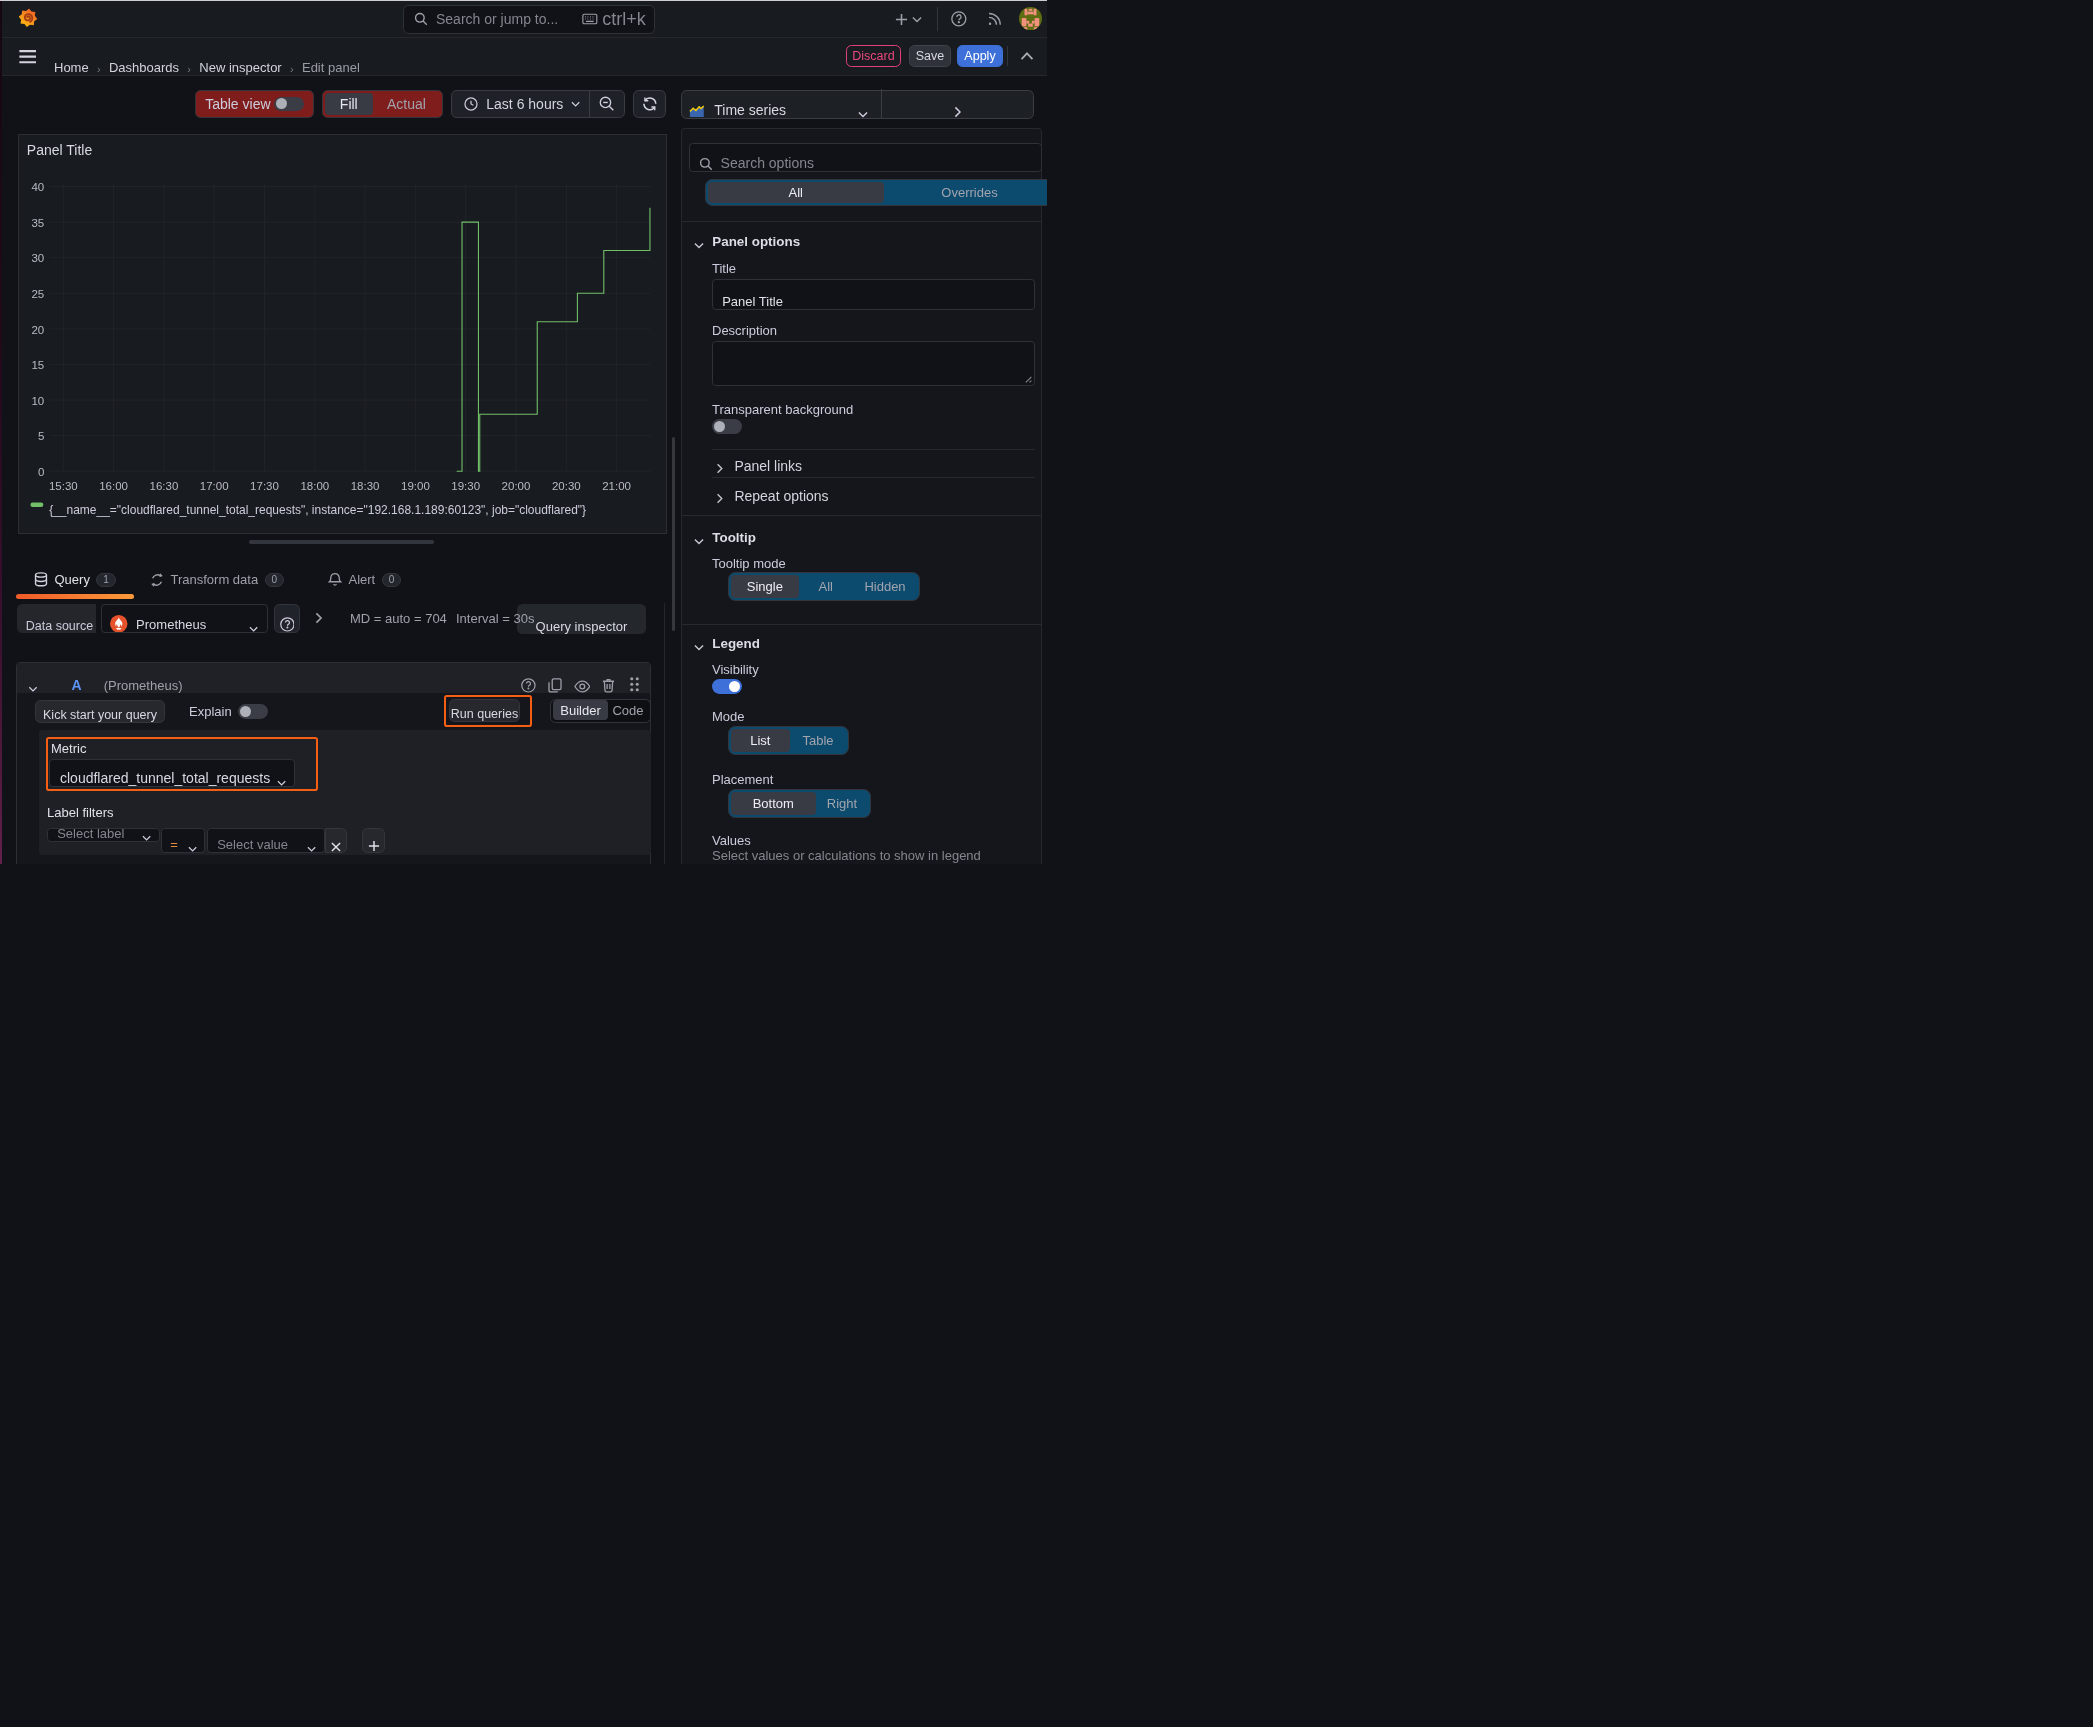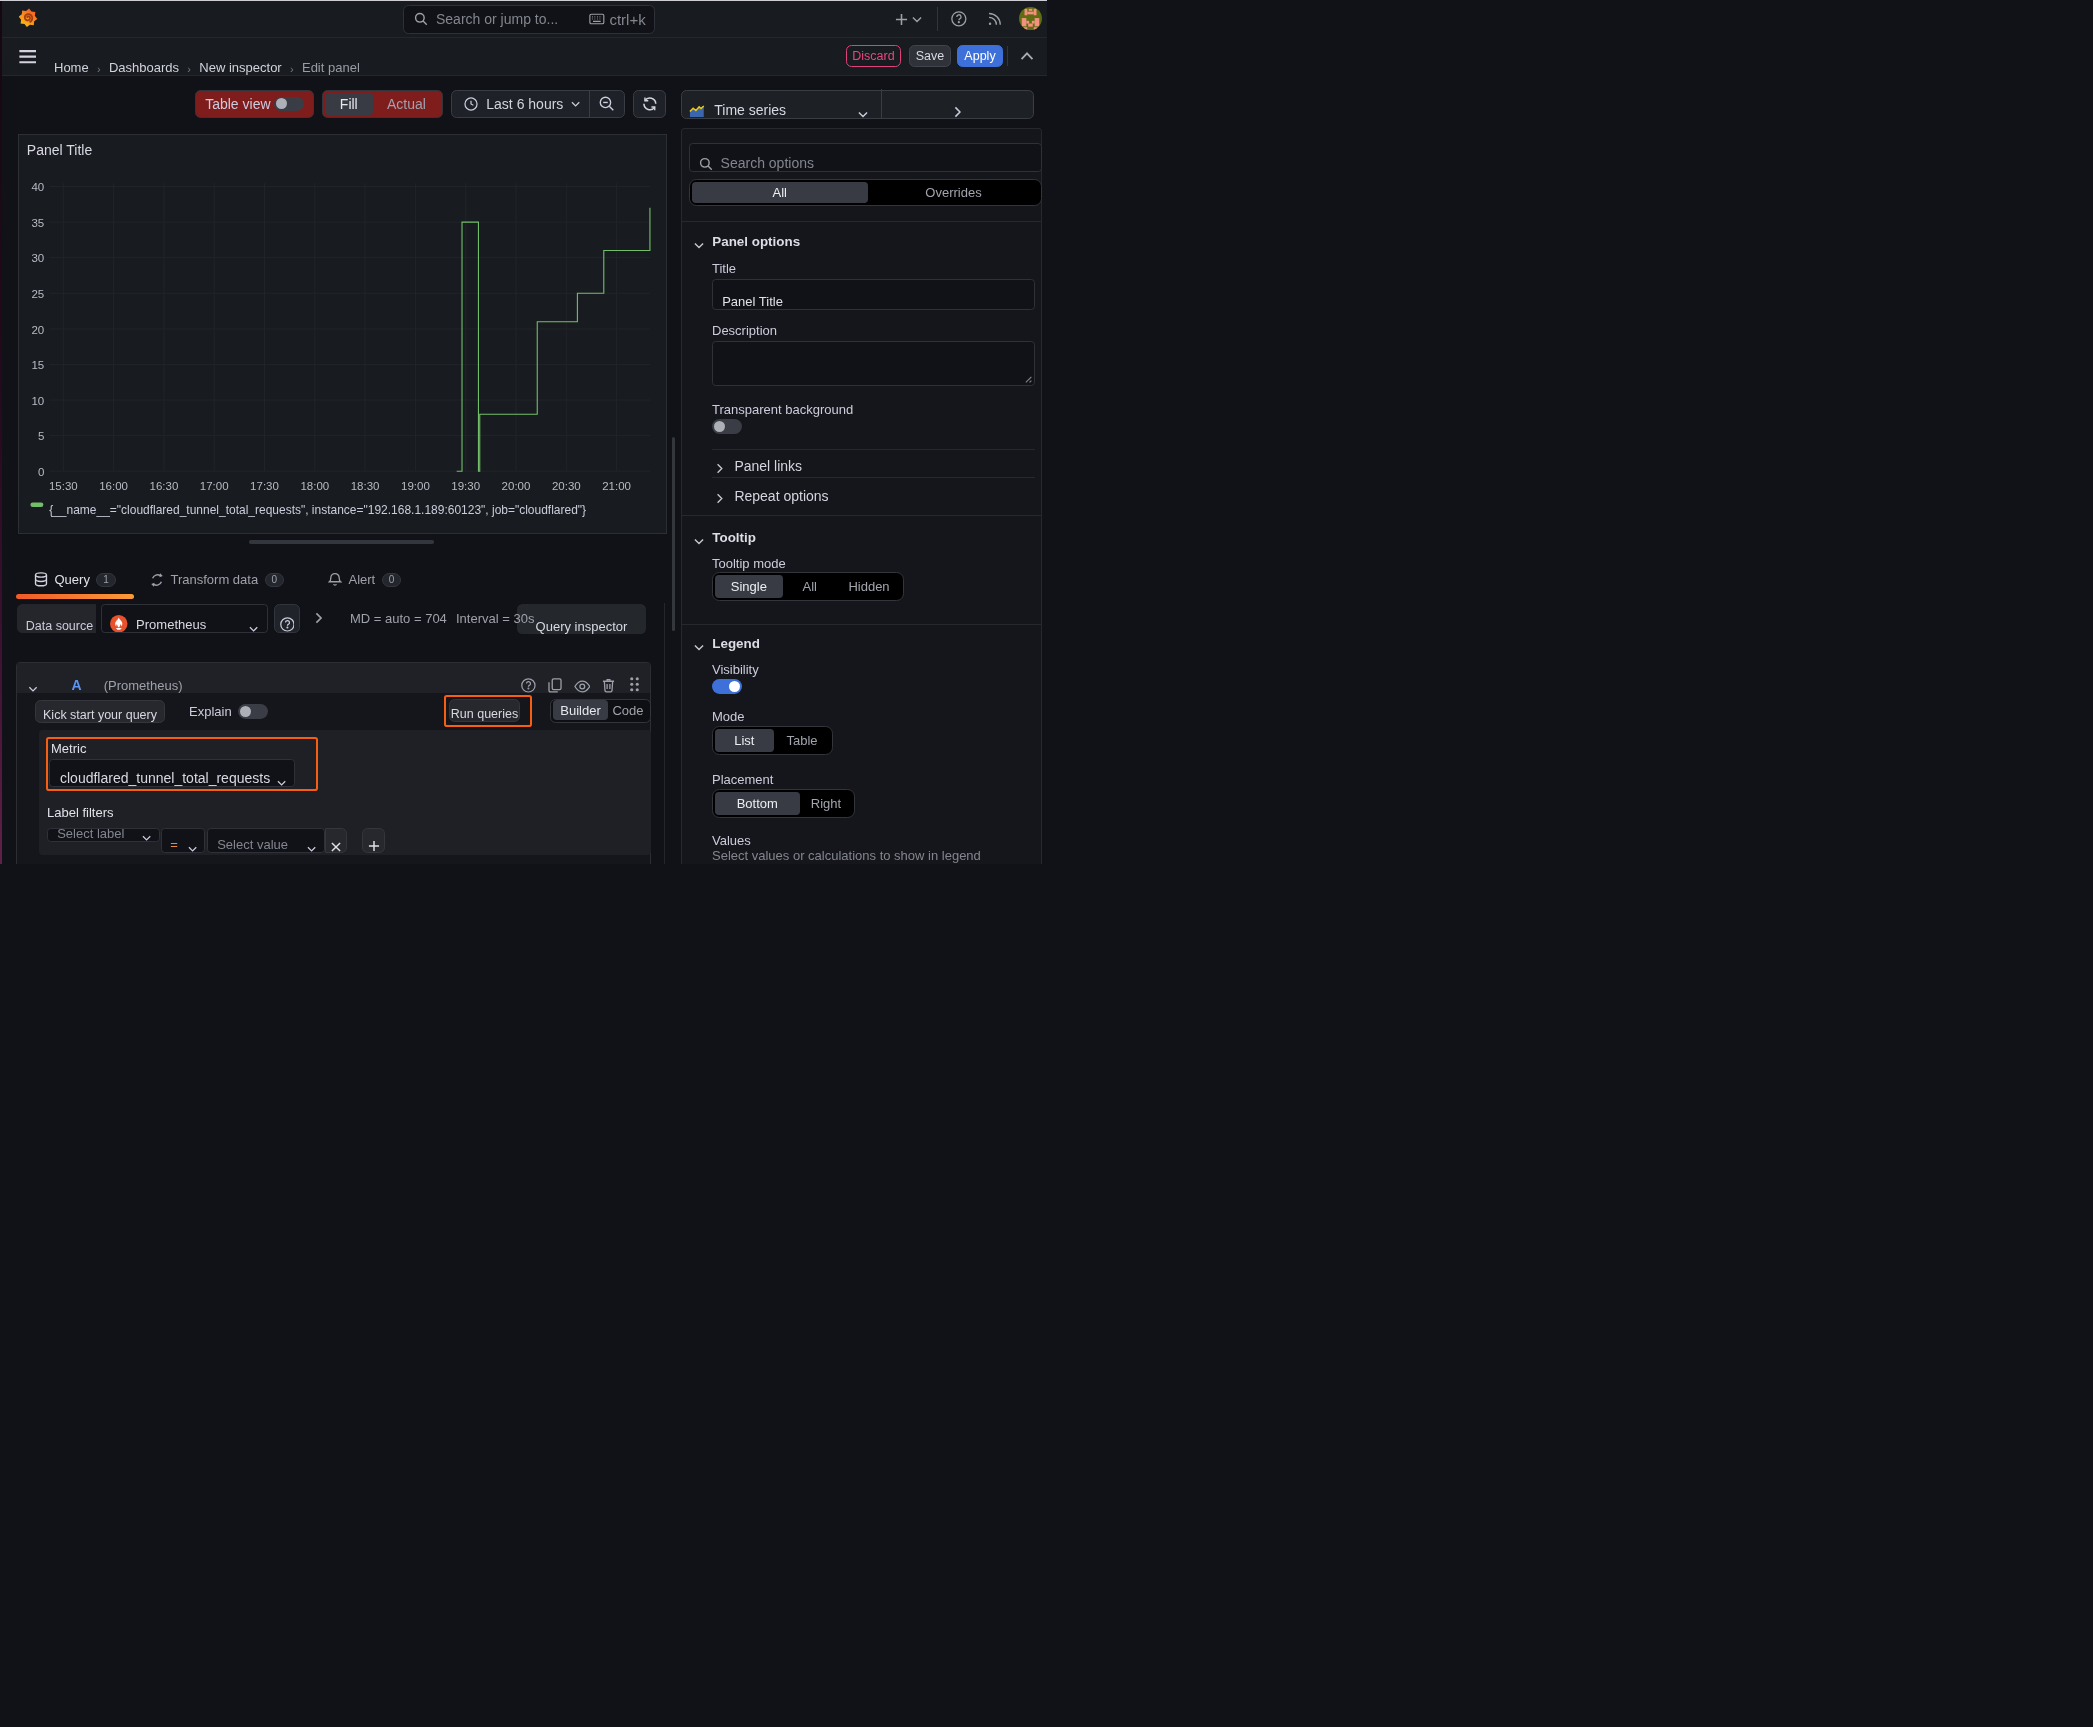--- a/index.html
+++ b/index.html
@@ -43,21 +43,21 @@
   .switch.on .knob { left:auto; right:1.8px; background:#ffffff; }
 
   
   #panel { left:17.5px; top:134px; width:649px; height:400px; background:#181b1f; border:0.9px solid #2c2e35; }
 
   
   .badge { display:inline-flex; align-items:center; justify-content:center; min-width:19.4px; height:14px; padding:0 5.5px; background:#24262d; border:0.9px solid #34363d; border-radius:7.4px; font-size:10px; color:#9da0a9; }
   .qicon { color:#9da0a9; }
 
   
-  .rgroup { position:absolute; background:#000000; border:0.9px solid #33353c; border-radius:7.4px; display:flex; align-items:center; padding:1.8px; }
+  .rgroup { position:absolute; background:#0c4a6e; border:0.9px solid #33353c; border-radius:7.4px; display:flex; align-items:center; padding:1.8px;margin-left:16px; }
   .rgroup .opt { display:flex; align-items:center; justify-content:center; height:100%; border-radius:3.7px; color:#a2a4ae; }
   .rgroup .opt.on { background:#383b43; color:#eceef3; }
 
   .inputlike { background:#101217; border:0.9px solid #2e3138; border-radius:3.7px; }
   .secthead { font-size:13.4px; font-weight:700; color:#dcdde6; }
   .abs.switch { position:absolute; }
 </style>
 </head>
 <body>
 <div id="root">
@@ -81,21 +81,21 @@
   <div id="searchbox" class="abs">
     <svg class="icon" style="margin-left:10px" width="14" height="14" viewBox="0 0 16 16" fill="none" stroke="#9da0a8" stroke-width="1.6">
         <circle cx="6.7" cy="6.7" r="4.9"></circle>
         <path d="M10.4 10.4 L14.6 14.6"></path>
       </svg>
     <span class="ph">Search or jump to...</span>
     <svg class="icon" style="margin-left:auto;margin-right:4.6px" width="15.7" height="12" viewBox="0 0 18 13" fill="none" stroke="#9da0a8" stroke-width="1.3">
         <rect x="1" y="1" width="16" height="11" rx="1.6"></rect>
         <path d="M3.4 4h.9M6.3 4h.9M9.2 4h.9M12.1 4h.9M3.4 6.5h.9M6.3 6.5h.9M9.2 6.5h.9M12.1 6.5h.9M14.6 4h.1M14.6 6.5h.1M4.6 9.3h8.8"></path>
       </svg>
-    <span style="margin-right:8.3px;color:#84868f;font-size:15px">ctrl+k</span>
+    <span style="margin-right:8.3px;color:#84868f;font-size:18px">ctrl+k</span>
   </div>
 
   <svg class="abs icon" style="left:895px;top:13px" width="13" height="13" viewBox="0 0 14 14" stroke="#9da0a8" stroke-width="1.7" fill="none">
       <path d="M7 1v12M1 7h12"></path>
     </svg>
   <svg class="abs icon" style="left:912px;top:15.7px" width="10" height="7.4" viewBox="0 0 11 8" stroke="#9da0a8" stroke-width="1.6" fill="none">
       <path d="M1 1.5 L5.5 6 L10 1.5"></path>
     </svg>
   <div class="abs" style="left:937px;top:7.4px;width:0.9px;height:24px;background:#33353c"></div>
   <svg class="abs icon" style="left:951px;top:11px" width="15.7" height="15.7" viewBox="0 0 17 17" fill="none" stroke="#9da0a8" stroke-width="1.4">

